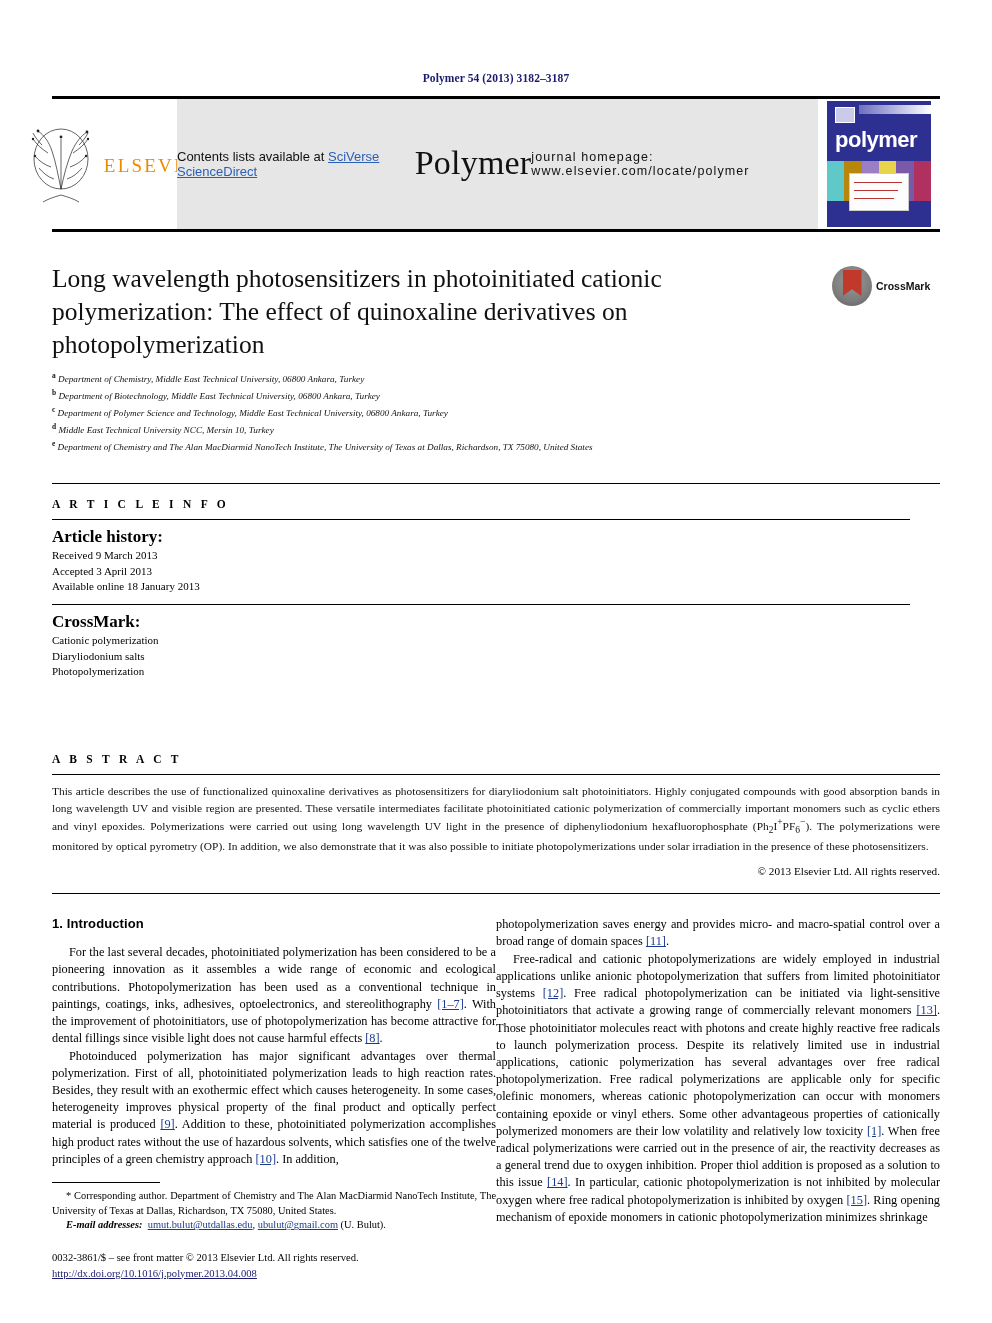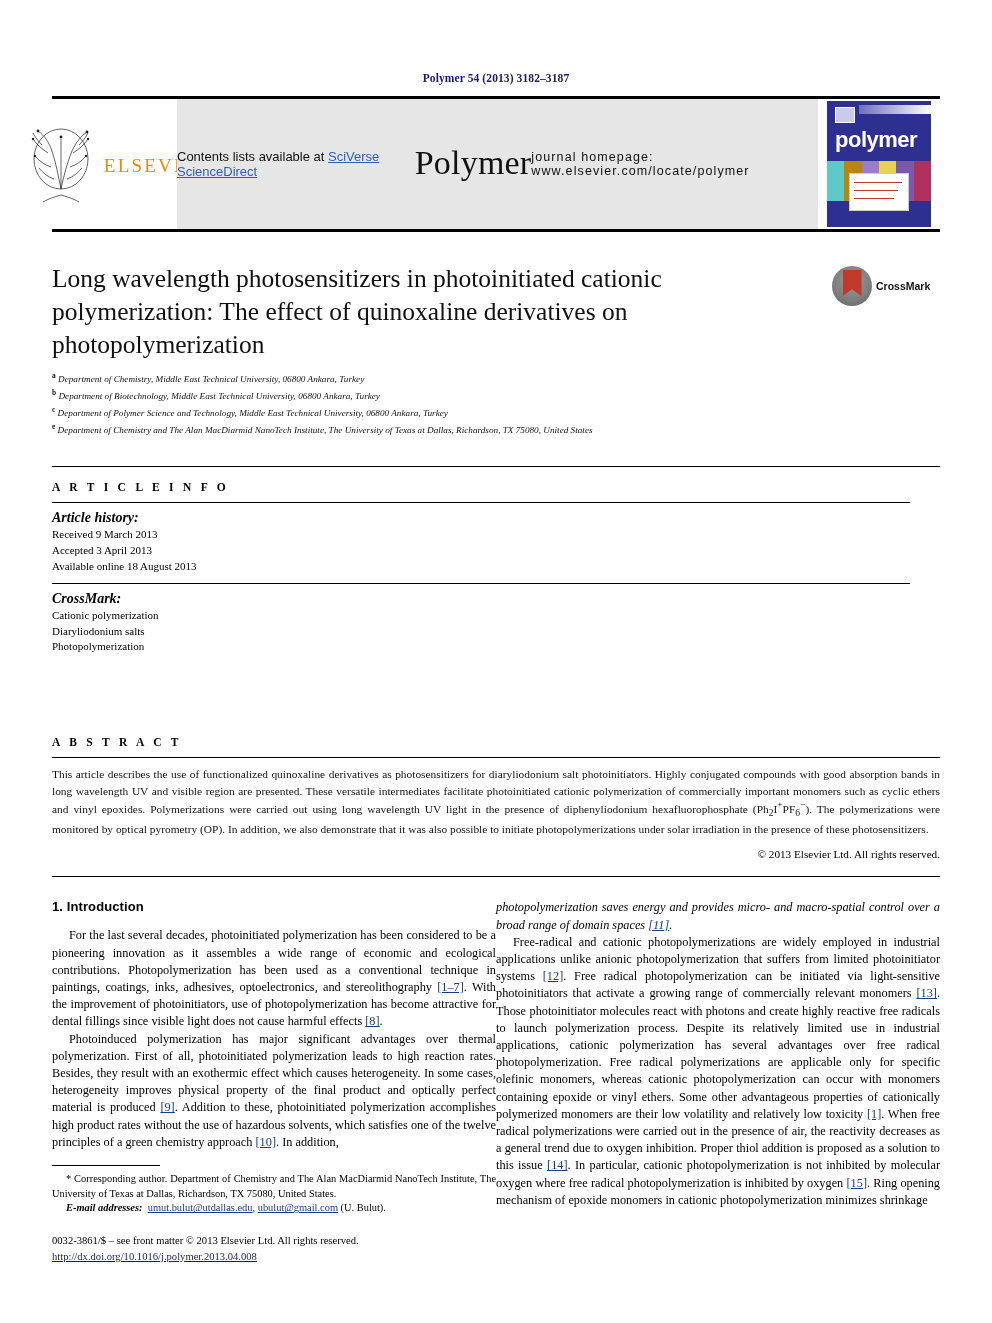--- a/index.html
+++ b/index.html
@@ -253,23 +253,22 @@
     font-family: "Liberation Serif", serif;
     font-size: 11.5px;
     font-weight: bold;
     letter-spacing: 3.3px;
     margin-bottom: 9px;
   }
   .rule-thin { border-top: 1px solid #000; }
   .rule-thick { border-top: 1.6px solid #000; }
   .info-group { padding-top: 7px; padding-bottom: 9px; }
   .info-group .lbl {
-    font-style: italic;
-    font-weight: bold;
-    font-size: 14px;
+    font-weight: bold;
+    font-size: 17px;
     margin-bottom: 1px;
   }
   .info-group .itm {
     font-size: 11px;
     line-height: 1.42;
   }
   .abstract-body {
     padding-top: 8px;
     font-size: 11.4px;
     line-height: 1.44;
@@ -412,39 +411,40 @@
     </div>
   </div>
 
   <div class="title-block">
     <div class="title-main">
       <h1 class="paper-title">Long wavelength photosensitizers in photoinitiated cationic polymerization: The effect of quinoxaline derivatives on photopolymerization</h1>
       <div class="affils">
           <div><sup>a</sup> Department of Chemistry, Middle East Technical University, 06800 Ankara, Turkey</div>
           <div><sup>b</sup> Department of Biotechnology, Middle East Technical University, 06800 Ankara, Turkey</div>
           <div><sup>c</sup> Department of Polymer Science and Technology, Middle East Technical University, 06800 Ankara, Turkey</div>
+          <div><sup>d</sup> Middle East Technical University NCC, Mersin 10, Turkey</div>
           <div><sup>e</sup> Department of Chemistry and The Alan MacDiarmid NanoTech Institute, The University of Texas at Dallas, Richardson, TX 75080, United States</div>
         </div>
     </div>
     <div class="crossmark">
       <div class="cm-circle"></div>
       <div class="cm-label">CrossMark</div>
     </div>
   </div>
 
   <div class="info-abstract">
     <div class="col-info">
       <div class="sec-head">A R T I C L E   I N F O</div>
       <div class="rule-thin"></div>
       <div class="info-group">
         <div class="lbl">Article history:</div>
         <div>
             <div class="itm">Received 9 March 2013</div>
             <div class="itm">Accepted 3 April 2013</div>
-            <div class="itm">Available online 18 August 2013</div>
+            <div class="itm">Available online 18 January 2013</div>
           </div>
       </div>
       <div class="rule-thick"></div>
       <div class="info-group">
         <div class="lbl">CrossMark:</div>
         <div>
             <div class="itm">Cationic polymerization</div>
             <div class="itm">Diaryliodonium salts</div>
             <div class="itm">Photopolymerization</div>
           </div>
@@ -479,19 +479,19 @@
       </div>
 
       <div class="issn-block">
         <div>0032-3861/$ – see front matter © 2013 Elsevier Ltd. All rights reserved.</div>
         <a class="doi" href="#">http://dx.doi.org/10.1016/j.polymer.2013.04.008</a>
       </div>
     </div>
 
     <div class="col">
       <div>
-          <p class="para" style="text-indent: 0px; font-style: italic;">photopolymerization saves energy and provides micro- and macro-spatial control over a broad range of domain spaces <a class="cite" href="#">[11]</a>.</p>
+          <p class="para" style="text-indent: 0px;">photopolymerization saves energy and provides micro- and macro-spatial control over a broad range of domain spaces <a class="cite" href="#">[11]</a>.</p>
           <p class="para">Free-radical and cationic photopolymerizations are widely employed in industrial applications unlike anionic photopolymerization that suffers from limited photoinitiator systems <a class="cite" href="#">[12]</a>. Free radical photopolymerization can be initiated via light-sensitive photoinitiators that activate a growing range of commercially relevant monomers <a class="cite" href="#">[13]</a>. Those photoinitiator molecules react with photons and create highly reactive free radicals to launch polymerization process. Despite its relatively limited use in industrial applications, cationic polymerization has several advantages over free radical photopolymerization. Free radical polymerizations are applicable only for specific olefinic monomers, whereas cationic photopolymerization can occur with monomers containing epoxide or vinyl ethers. Some other advantageous properties of cationically polymerized monomers are their low volatility and relatively low toxicity <a class="cite" href="#">[1]</a>. When free radical polymerizations were carried out in the presence of air, the reactivity decreases as a general trend due to oxygen inhibition. Proper thiol addition is proposed as a solution to this issue <a class="cite" href="#">[14]</a>. In particular, cationic photopolymerization is not inhibited by molecular oxygen where free radical photopolymerization is inhibited by oxygen <a class="cite" href="#">[15]</a>. Ring opening mechanism of epoxide monomers in cationic photopolymerization minimizes shrinkage</p>
         </div>
     </div>
   </div>
 
 </div>
 
 </body></html>

